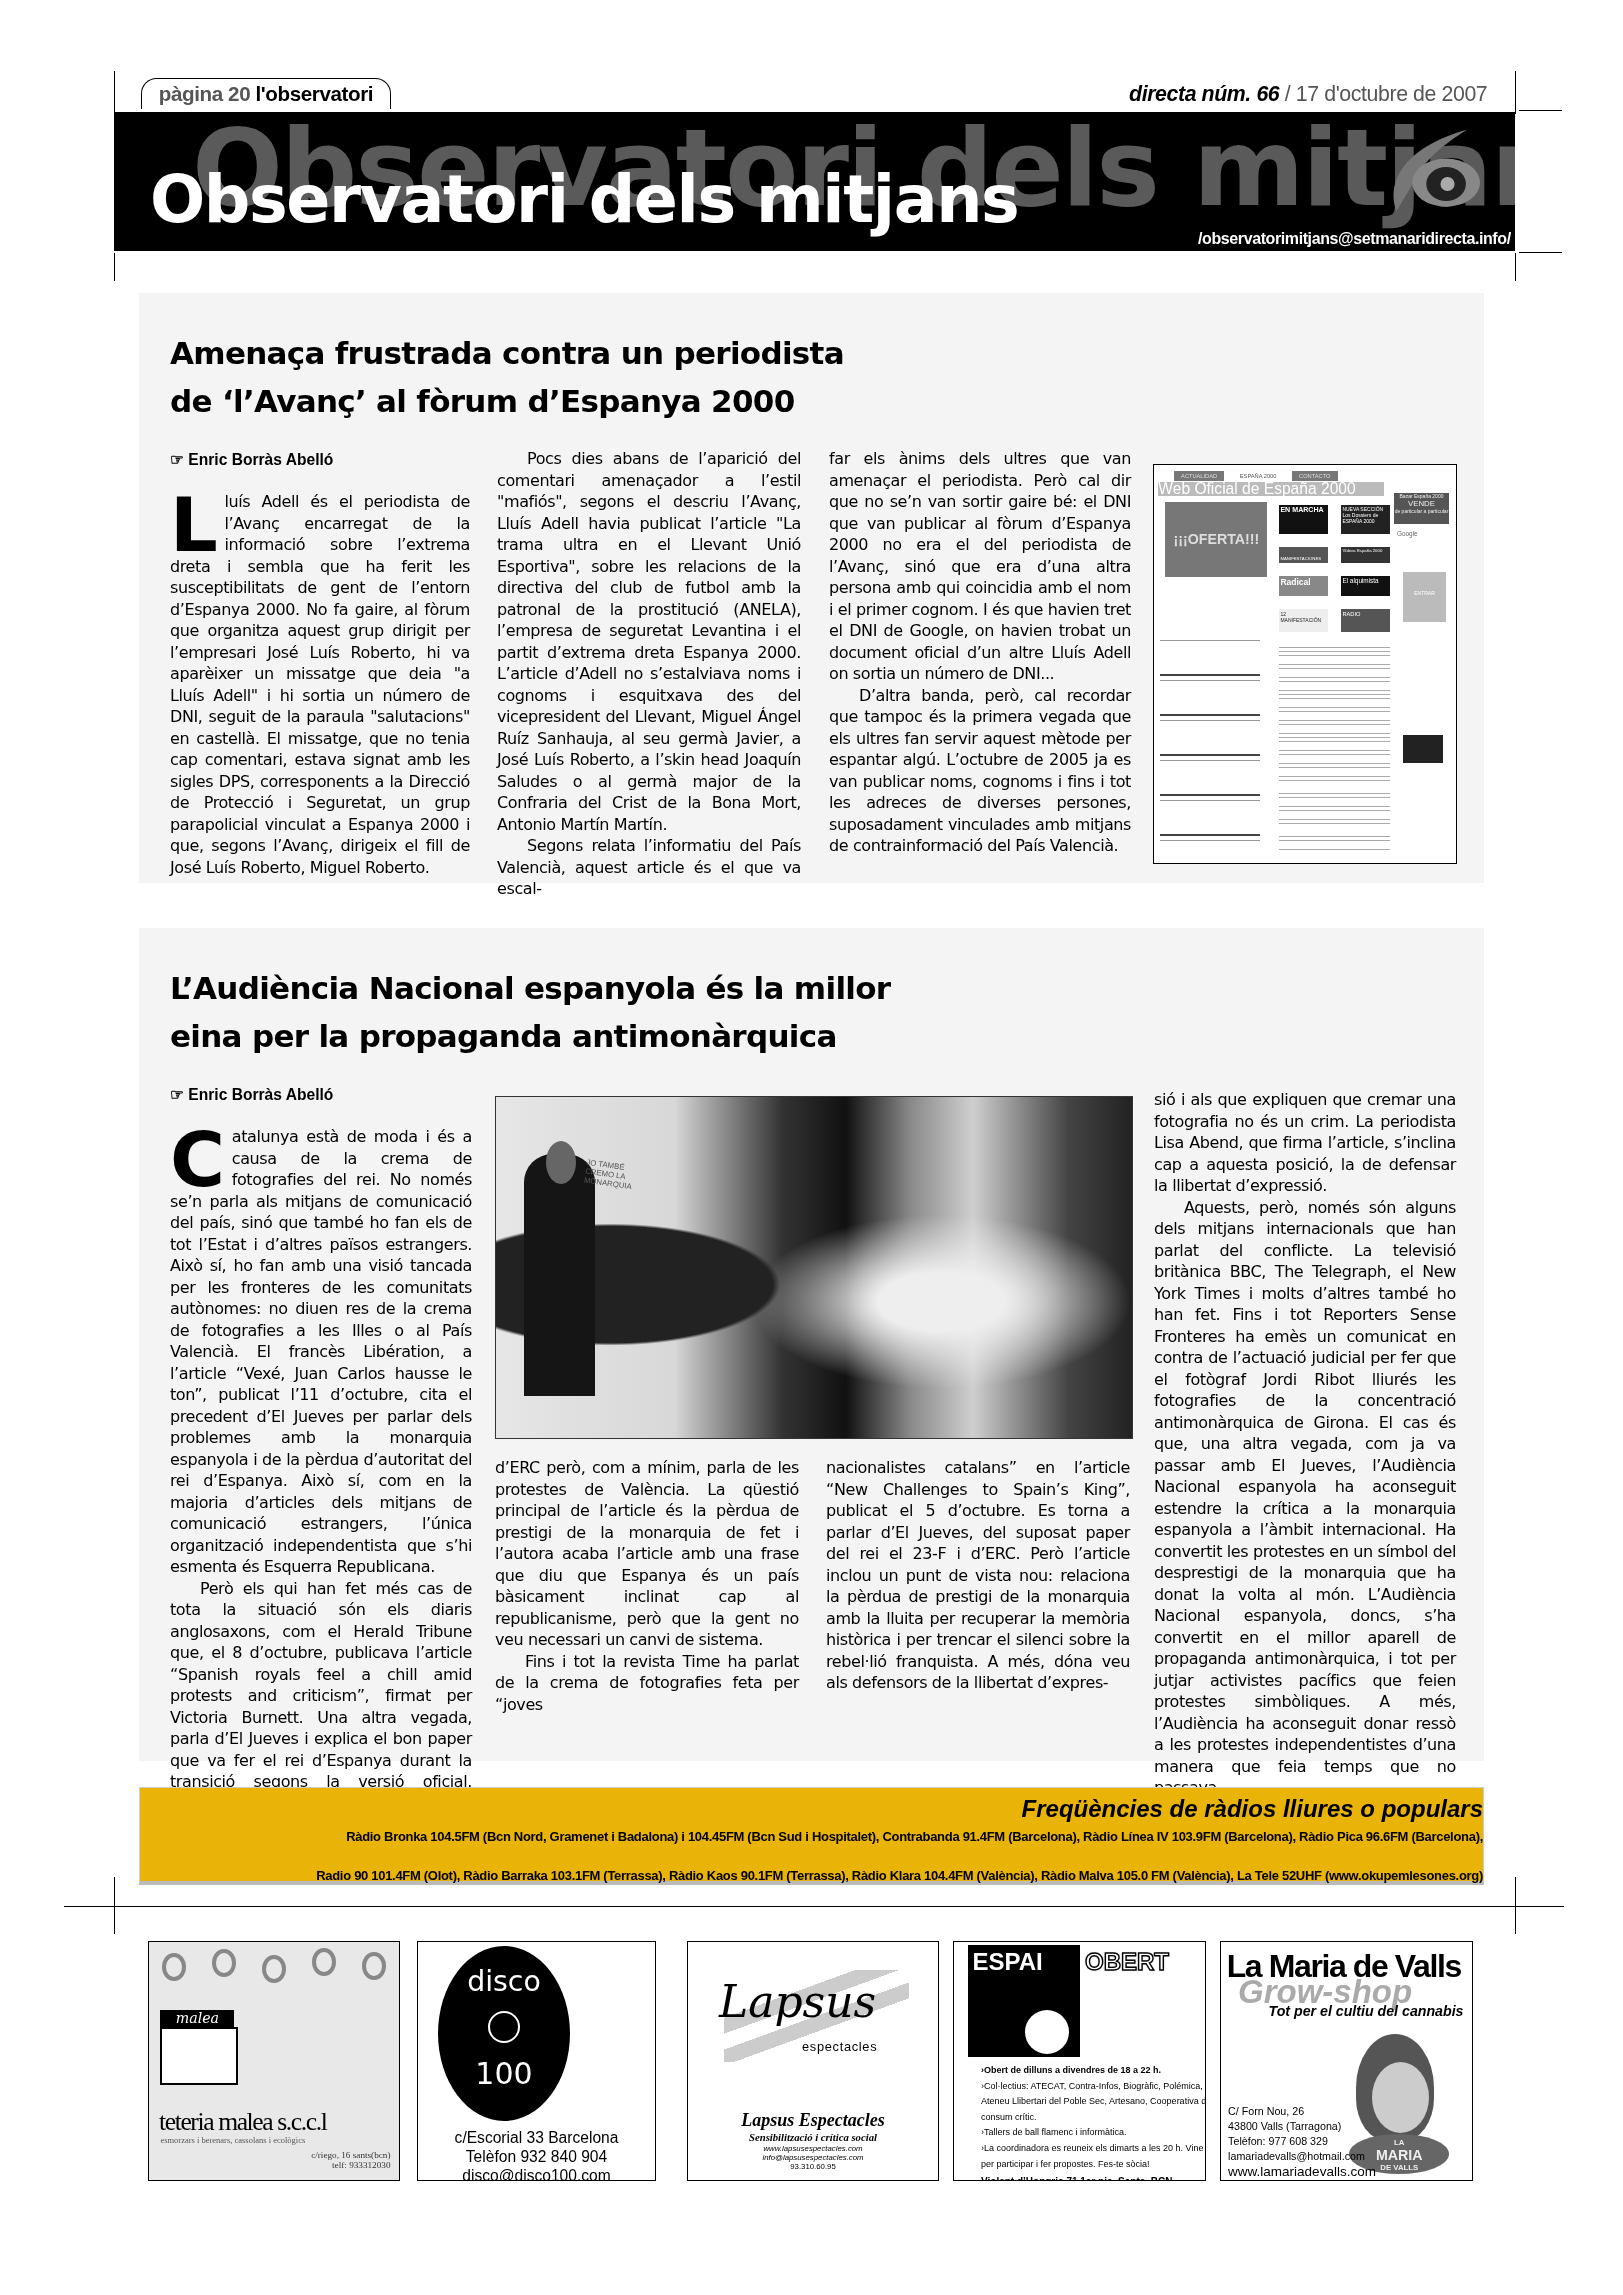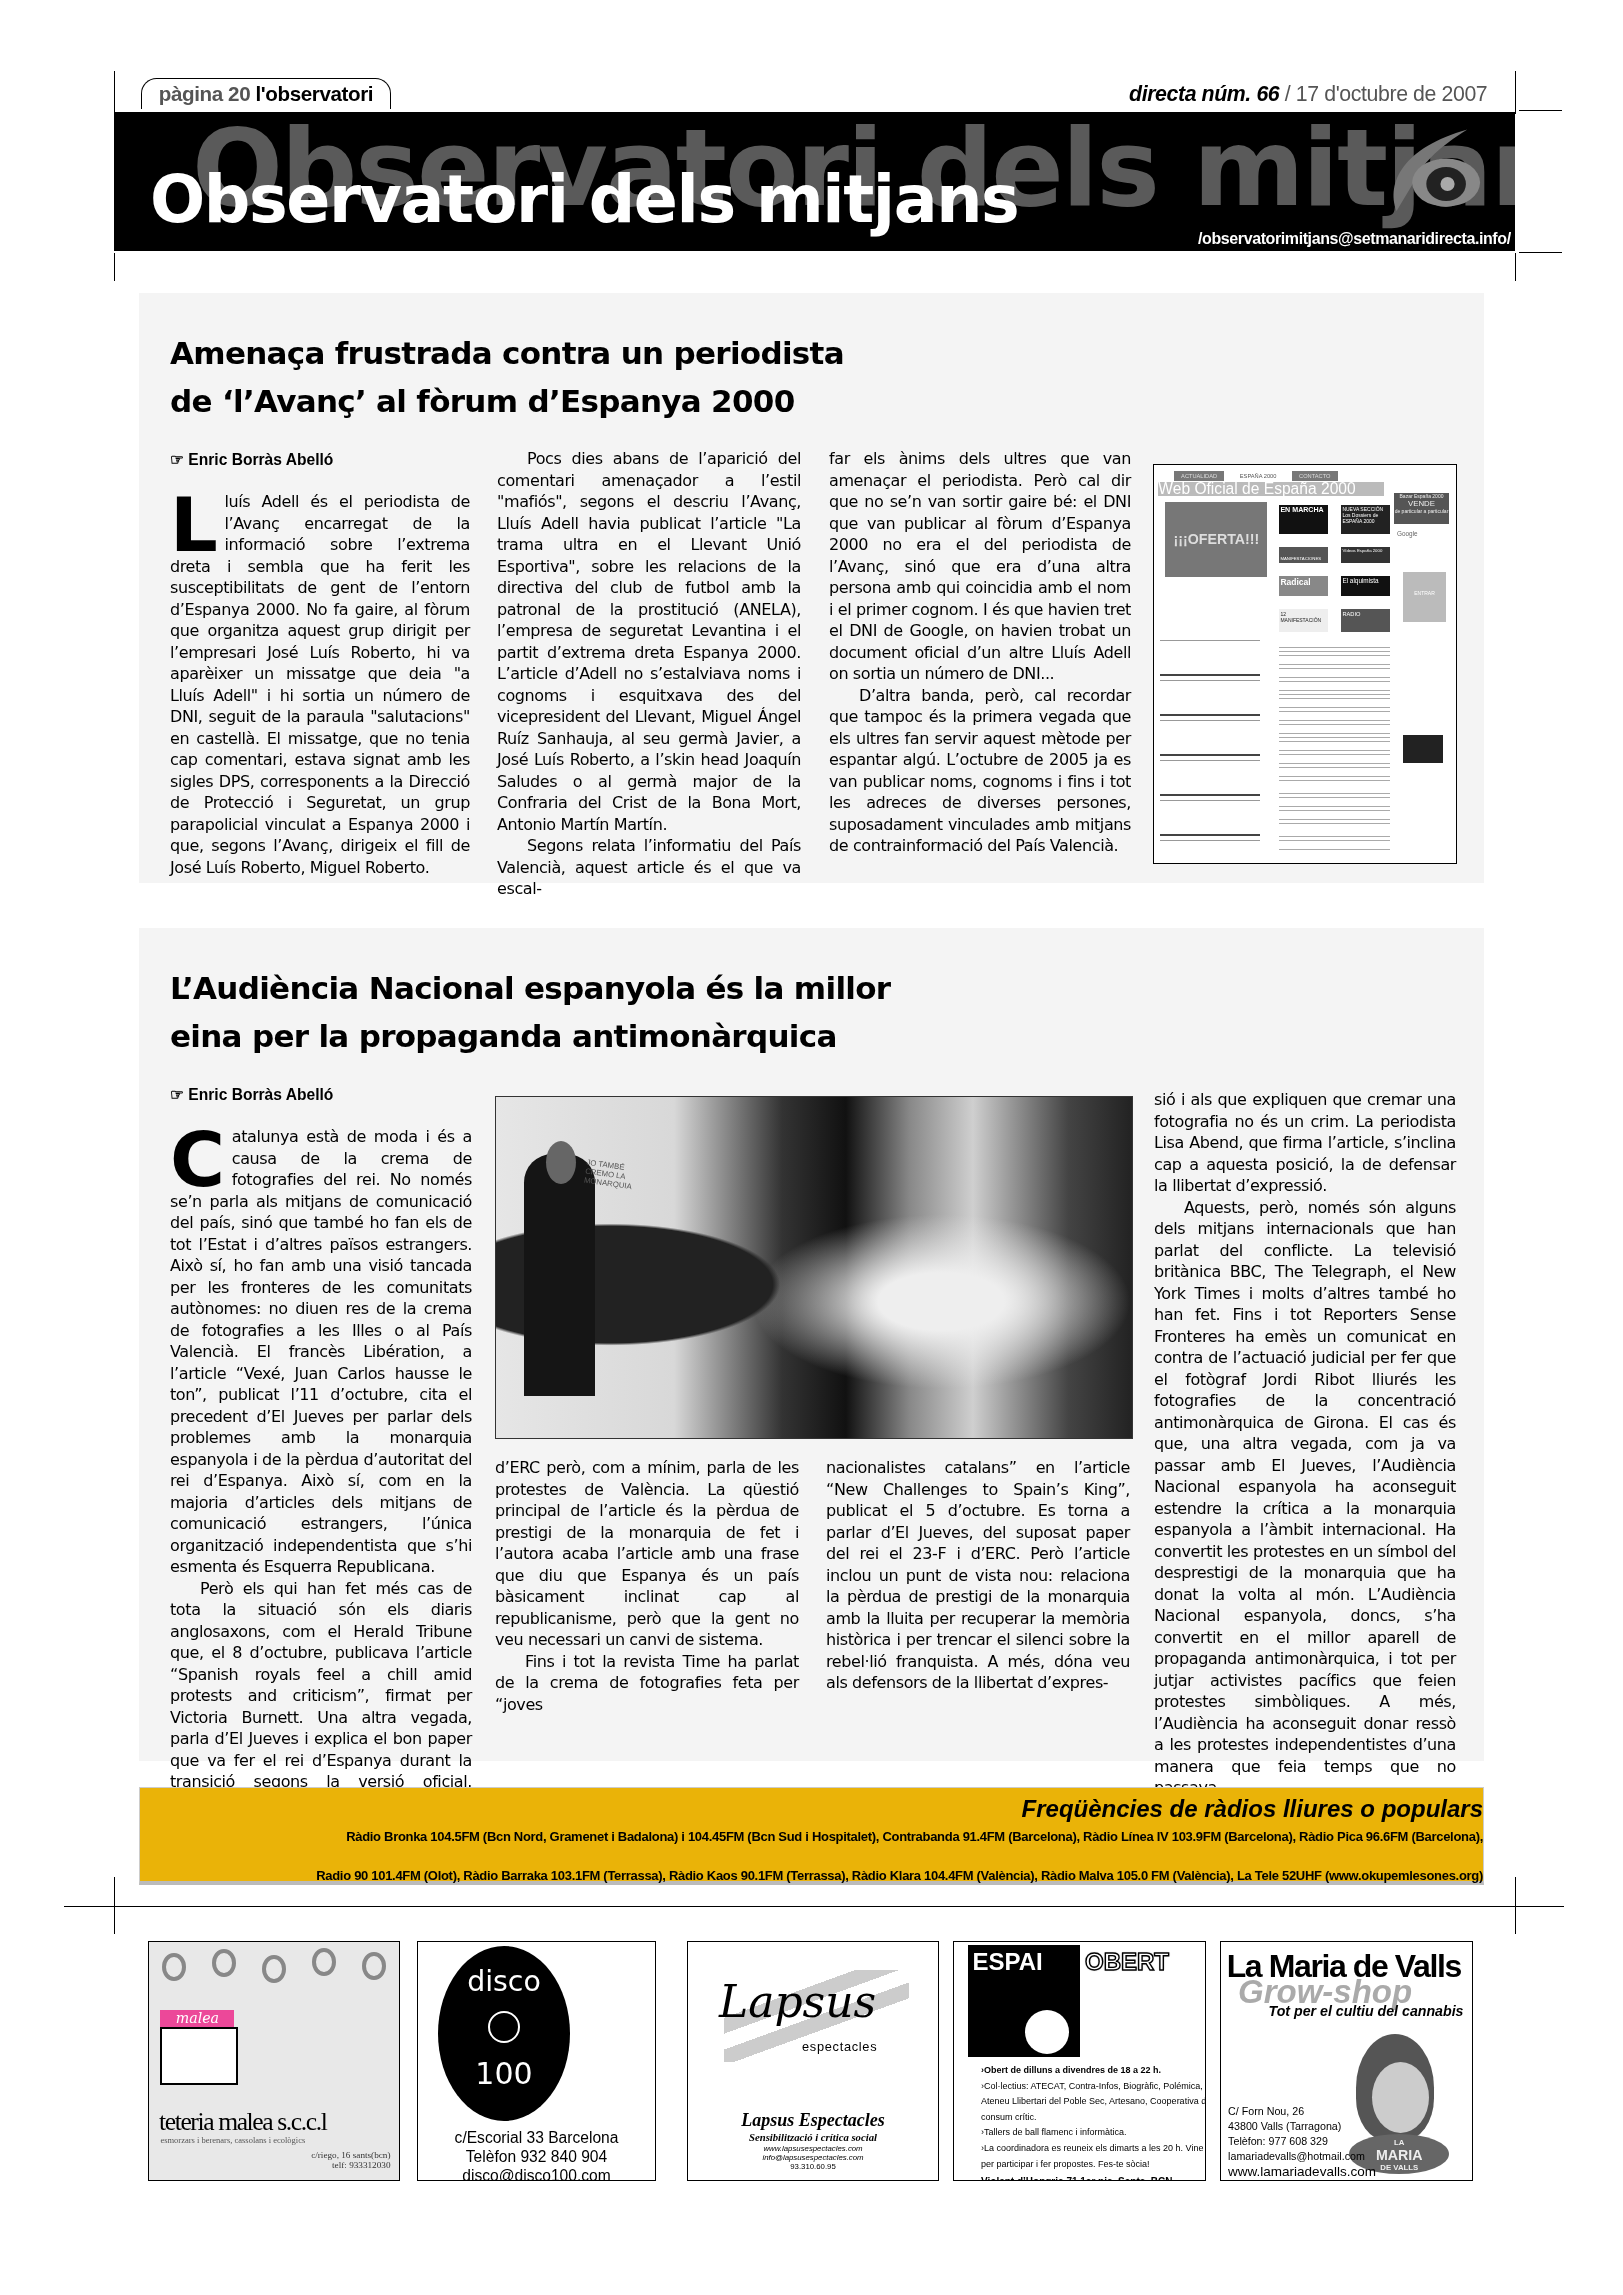--- a/index.html
+++ b/index.html
@@ -163,21 +163,21 @@
 </div>
 
 <div class="ad" style="left:148px;width:252px;background:#e8e8e8;">
   <div style="position:absolute;left:0;top:0;width:100%;height:43px;display:flex;justify-content:space-around;">
     <span style="width:15.6px;height:20px;border:4.3px solid #888;border-radius:50%;margin-top:11.4px;"></span>
     <span style="width:15.6px;height:20px;border:4.3px solid #888;border-radius:50%;margin-top:7.1px;"></span>
     <span style="width:15.6px;height:20px;border:4.3px solid #888;border-radius:50%;margin-top:12.8px;"></span>
     <span style="width:15.6px;height:20px;border:4.3px solid #888;border-radius:50%;margin-top:5.7px;"></span>
     <span style="width:15.6px;height:20px;border:4.3px solid #888;border-radius:50%;margin-top:10px;"></span>
   </div>
-  <div style="position:absolute;left:11.4px;top:68px;width:74px;height:17px;background:#ec4899;color:#fff;font-family:'DejaVu Serif',serif;font-style:italic;font-size:14.2px;text-align:center;">malea</div>
+  <div style="position:absolute;left:11.4px;top:68px;width:74px;height:17px;background:#000000;color:#fff;font-family:'DejaVu Serif',serif;font-style:italic;font-size:14.2px;text-align:center;">malea</div>
   <div style="position:absolute;left:11.4px;top:85px;width:74px;height:54px;border:2.1px solid #000;background:#fff;"></div>
   <div style="position:absolute;left:10px;top:165px;font-family:'Liberation Serif',serif;font-size:25.6px;letter-spacing:-1.4px;white-space:nowrap;">teteria malea s.c.c.l</div>
   <div style="position:absolute;left:11.4px;top:193px;font-family:'Liberation Serif',serif;font-size:8.5px;color:#555;white-space:nowrap;">esmorzars i berenars, cassolans i ecològics</div>
   <div style="position:absolute;right:8.5px;top:208px;font-family:'Liberation Serif',serif;font-size:9.2px;text-align:right;color:#333;">
     <div>c/riego, 16 sants(bcn)</div>
     <div>telf: 933312030</div>
   </div>
 </div>
 
 <div class="ad" style="left:417px;width:239px;">

